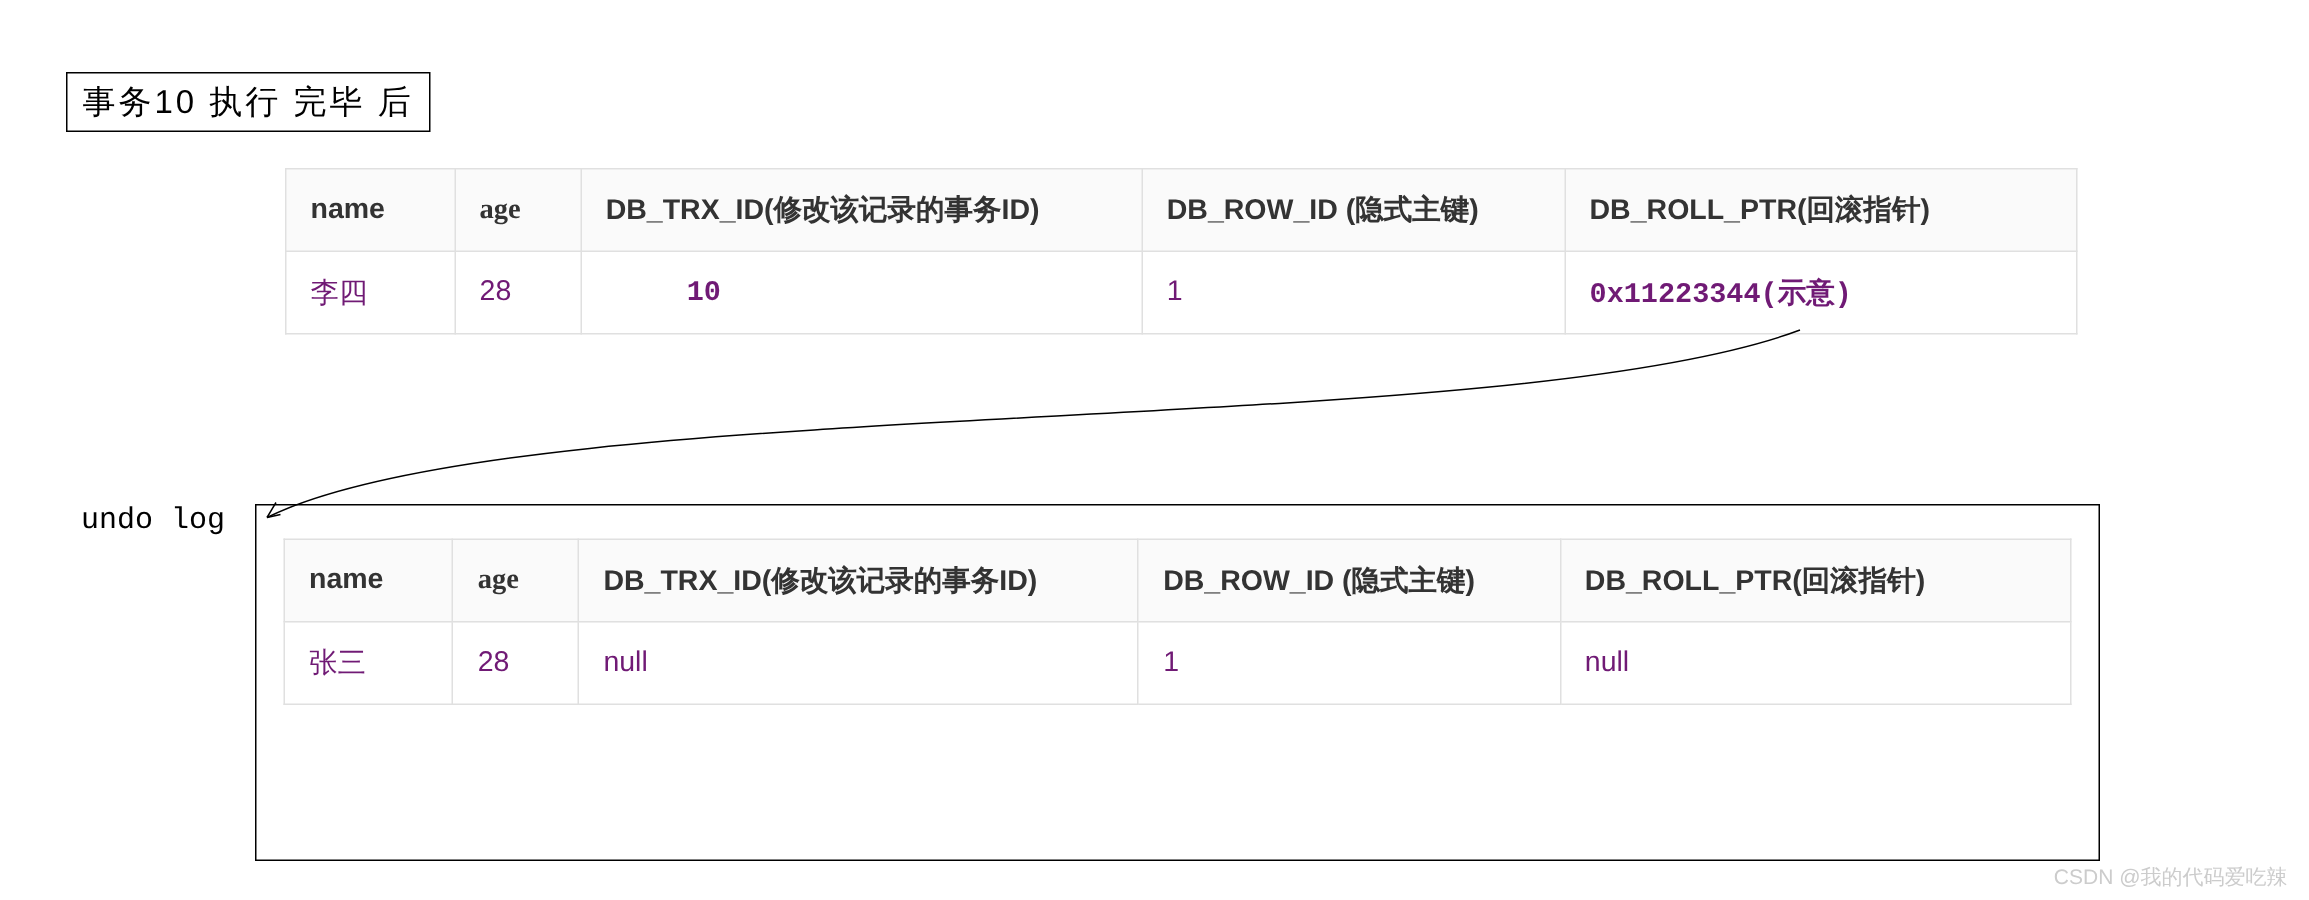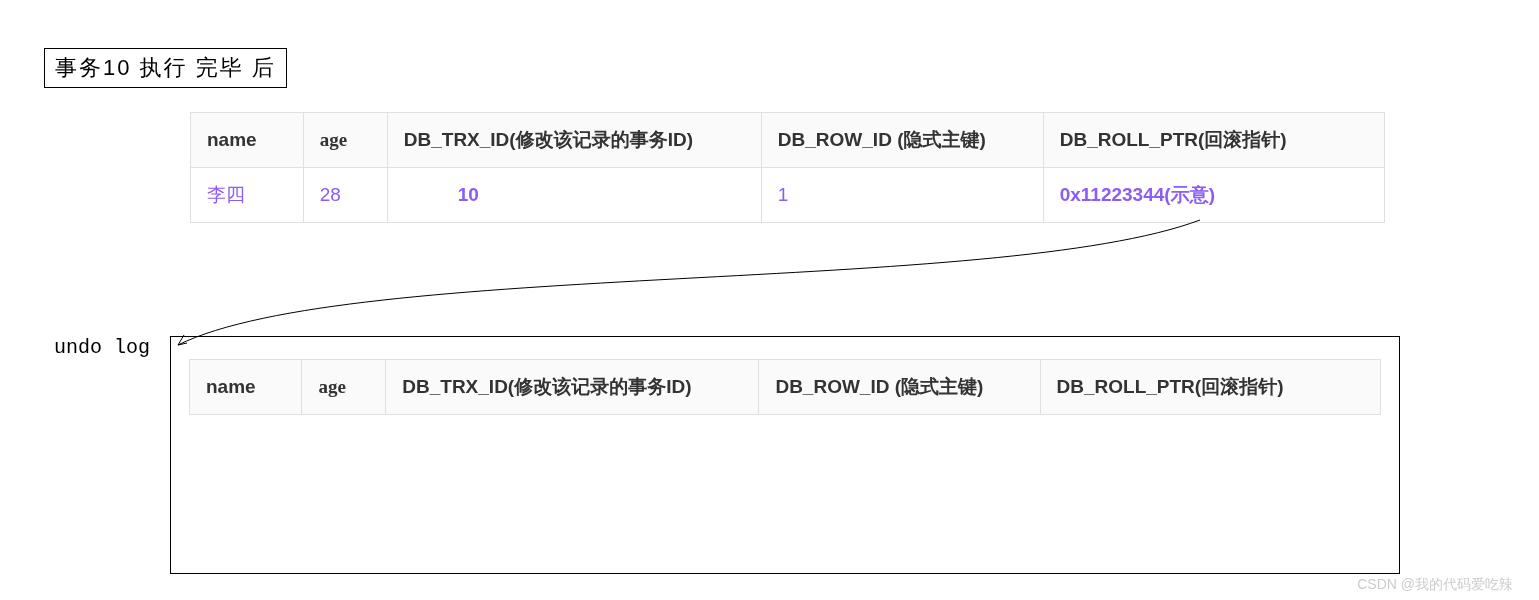--- a/index.html
+++ b/index.html
@@ -32,33 +32,33 @@
     .record-table {
       border-collapse: collapse;
       width: 100%;
       background: #fff;
     }
     .record-table th, .record-table td {
       border: 1px solid #e0e0e0;
       padding: 14px 16px;
       font-size: 19px;
       text-align: left;
-      color: #8b5cf6;
+      color: #701a75;
     }
     .record-table th {
       background: #fafafa;
       font-weight: 600;
       color: #333;
     }
     .col-name { width: 110px; }
     .col-age { width: 82px; font-family: Liberation Serif, serif; }
     .col-trx { width: 365px; }
     .col-row { width: 275px; }
     .col-roll { width: 333px; }
-    .bold-val { font-weight: 700; }
+    .bold-val { font-weight: 700; font-family: Liberation Mono, monospace; }
     .center-val { text-align: center; }
     .undo-label {
       position: absolute;
       left: 54px;
       top: 336px;
       font-size: 20px;
       font-family: "Consolas", "Courier New", monospace;
     }
     .undo-box {
       position: absolute;
@@ -75,21 +75,21 @@
     .svg-arrow {
       position: absolute;
       left: 0;
       top: 0;
       width: 1539px;
       height: 600px;
       pointer-events: none;
     }
     .watermark {
       position: absolute;
-      right: 26px;
+      right: 14px;
       bottom: 6px;
       font-size: 14px;
       color: #cccccc;
       font-family: "Microsoft YaHei", sans-serif;
     }
   </style>
 </head>
 <body>
 
 <div class="title-box">
@@ -123,20 +123,27 @@
   <div class="table-inner">
     <table class="record-table">
       <tbody>
           <tr>
         <th class="col-name">name</th>
         <th class="col-age">age</th>
         <th class="col-trx">DB_TRX_ID(修改该记录的事务ID)</th>
         <th class="col-row">DB_ROW_ID (隐式主键)</th>
         <th class="col-roll">DB_ROLL_PTR(回滚指针)</th>
       </tr>
+      <tr>
+        <td>张三</td>
+        <td>28</td>
+        <td>null</td>
+        <td>1</td>
+        <td>null</td>
+      </tr>
     </tbody>
       </table>
   </div>
 </div>
 
 <svg class="svg-arrow">
   <path d="M 1200 220 C 1000 295, 350 260, 178 345" stroke="#000" stroke-width="1" fill="none"></path>
   <path d="M 178 345 L 184 335 M 178 345 L 187 343" stroke="#000" stroke-width="1" fill="none"></path>
 </svg>
 

